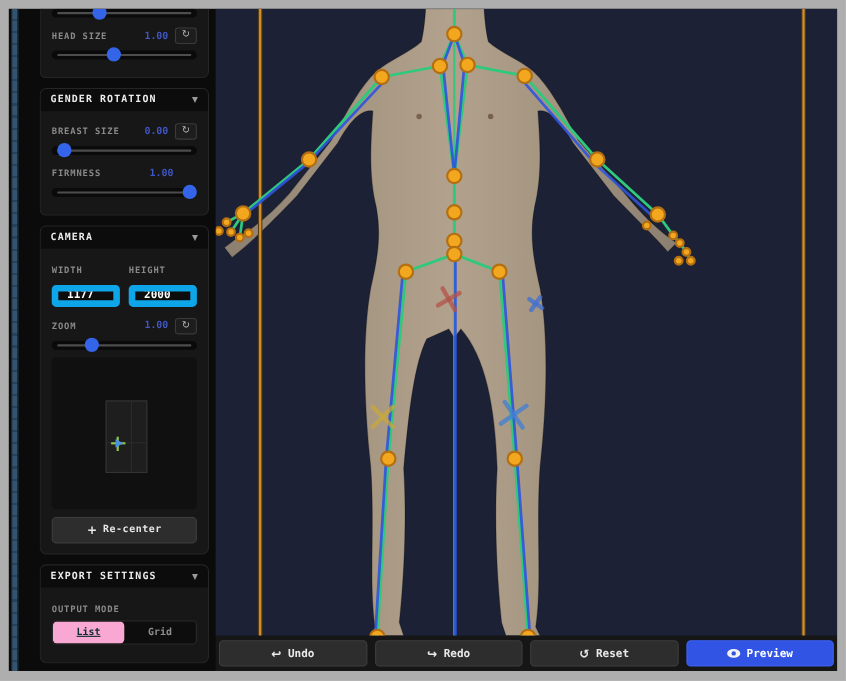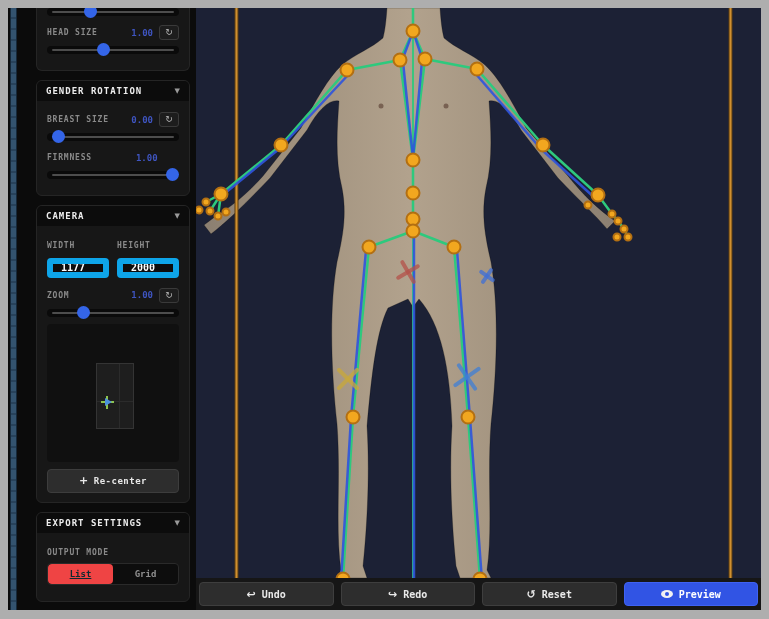--- a/index.html
+++ b/index.html
@@ -39,21 +39,21 @@
   .crosshair { position:absolute; left:54px; top:72px; width:13px; height:13px; }
   .crosshair .h { position:absolute; top:5px; left:0; width:13px; height:2px; background:#8dc44e; }
   .crosshair .v { position:absolute; left:5px; top:0; width:2px; height:13px; background:#8dc44e; }
   .crosshair .arrow { position:absolute; left:4px; top:2px; width:0; height:0;
     border-top:4px solid transparent; border-bottom:4px solid transparent; border-left:7px solid #4a90dc; }
   .recenter { width:100%; height:24px; background:#2d2d2d; border:1px solid #3d3d3d; border-radius:4px;
     color:#e8e8e8; font-size:9px; font-weight:bold; letter-spacing:.5px; display:flex; align-items:center;
     justify-content:center; gap:5px; cursor:pointer; }
   .seg { display:flex; height:22px; background:#0d0d0d; border:1px solid #2a2a2a; border-radius:4px; overflow:hidden; margin:4px 0 7px; }
   .seg > div { flex:1; display:flex; align-items:center; justify-content:center; font-size:9px; font-weight:bold; cursor:pointer; }
-  .seg .on { background:#ef4444; color:#0b2b31; border-radius:4px;text-decoration:underline; }
+  .seg .on { background:#f9a8d4; color:#0b2b31; border-radius:4px;text-decoration:underline; }
   .seg .off { color:#8f8f8f; }
 
   
   .viewport { position:absolute; left:188px; top:0; width:565px; height:570px; background:#1c2135; overflow:hidden; }
   .viewport svg { display:block; }
 
   
   .toolbar { position:absolute; left:188px; top:570px; width:565px; height:32px; background:#161616;
     display:flex; align-items:center; gap:7px; padding:0 3px; }
   .tbtn { flex:1; height:24px; background:#2d2d2d; border:1px solid #3e3e3e; border-radius:4px; color:#eaeaea;

